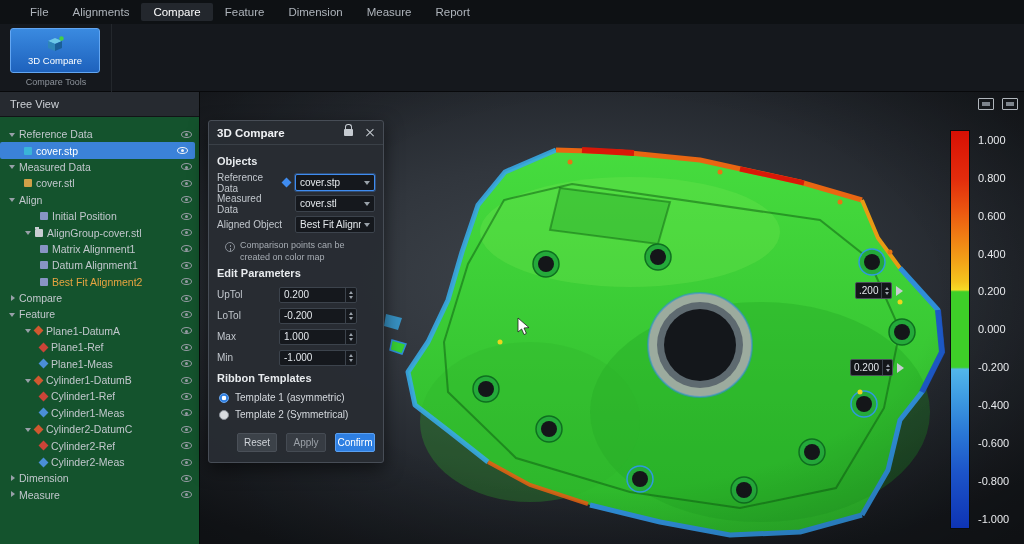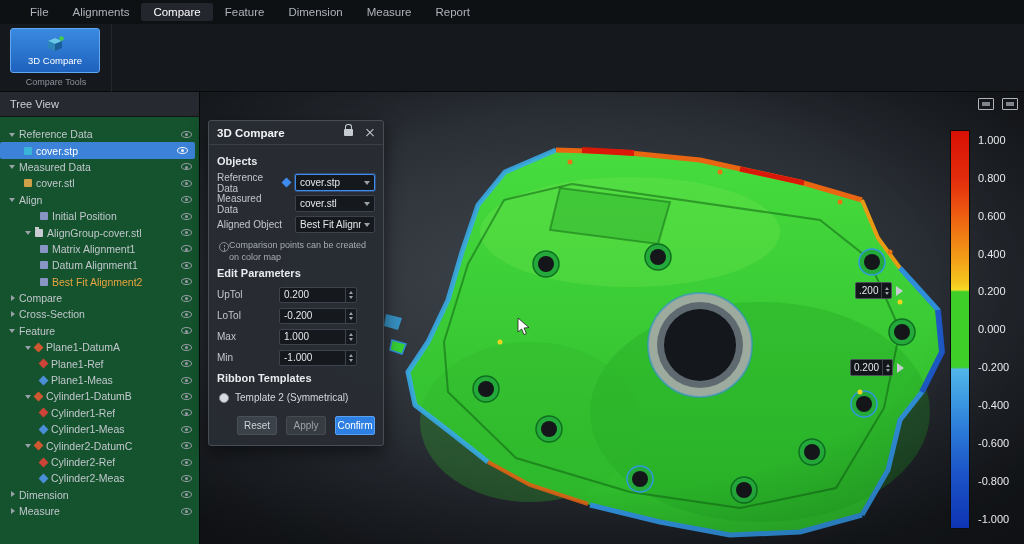--- a/index.html
+++ b/index.html
@@ -82,21 +82,21 @@
   .f-row { display:flex; align-items:center; height:21px; }
   .f-label { font-size:10px; color:#c2c7cd; width:66px; flex:none; }
   .diamond { width:7px; height:7px; background:#3f8cf0; transform:rotate(45deg); margin-right:5px; flex:none; }
   .diamond.hid { visibility:hidden; }
   .sel-box { flex:1; height:17px; background:#15181d; border:1px solid #3c434c; border-radius:2px;
              display:flex; align-items:center; padding:0 4px; font-size:10px; color:#e4e8ec; cursor:pointer; min-width:0; }
   .sel-box .val { flex:1; white-space:nowrap; overflow:hidden; }
   .sel-box.focus { border-color:#3f8cf0; box-shadow:0 0 0 1px rgba(63,140,240,.35); }
   .dd-arrow { border-left:3.5px solid transparent; border-right:3.5px solid transparent; border-top:4px solid #9aa2aa;
               flex:none; margin-left:3px; }
-  .info-row { display:flex; margin:5px 0 2px; padding-left:2px; }
+  .info-row { display:flex; gap:5px; margin:5px 6px 2px; padding-left:2px; }
   .info-icon { width:10px; height:10px; border:1px solid #878d95; border-radius:50%; flex:none; position:relative; margin-top:2px; }
   .info-icon::before { content:""; position:absolute; top:2px; left:3.8px; width:1.5px; height:1.5px; background:#878d95; }
   .info-icon::after { content:""; position:absolute; top:4.5px; left:3.8px; width:1.5px; height:3.2px; background:#878d95; }
   .info-text { font-size:9px; color:#a6acb3; line-height:1.3; }
   .p-row { display:flex; align-items:center; height:21px; }
   .p-label { font-size:10px; color:#c2c7cd; width:62px; flex:none; }
   .num-box { width:78px; height:16px; background:#15181d; border:1px solid #3c434c; display:flex; align-items:center; border-radius:2px; }
   .num-val { flex:1; font-size:10px; color:#e4e8ec; padding-left:4px; }
   .spin { width:11px; height:100%; border-left:1px solid #3c434c; display:flex; flex-direction:column;
           align-items:center; justify-content:center; gap:2.5px; cursor:pointer; }
@@ -210,25 +210,20 @@
           <span class="ticon i-align"></span>
           <span class="tlabel">Best Fit Alignment2</span>
           <span class="eye"></span>
         </div>
       <div class="trow lvl0">
           <span class="exp right"></span>
           <span class="tlabel">Compare</span>
           <span class="eye"></span>
         </div>
       <div class="trow lvl0">
-          <span class="exp right"></span>
-          <span class="tlabel">Cross-Section</span>
-          <span class="eye"></span>
-        </div>
-      <div class="trow lvl0">
           <span class="exp down"></span>
           <span class="tlabel">Feature</span>
           <span class="eye"></span>
         </div>
       <div class="trow lvl1">
           <span class="exp down"></span>
           <span class="ticon i-plane"></span>
           <span class="tlabel">Plane1-DatumA</span>
           <span class="eye"></span>
         </div>
@@ -455,20 +450,24 @@
           <div class="num-box">
             <span class="num-val">-1.000</span>
             <span class="spin">
                 <span class="sp-u"></span>
                 <span class="sp-d"></span>
               </span>
           </div>
         </div>
 
         <div class="sec-h">Ribbon Templates</div>
+        <div class="r-row">
+          <span class="radio sel"></span>
+          <span class="r-label">Template 1 (asymmetric)</span>
+        </div>
         <div class="r-row">
           <span class="radio"></span>
           <span class="r-label">Template 2 (Symmetrical)</span>
         </div>
 
         <div class="btn-row">
           <div class="btn grey">Reset</div>
           <div class="btn dim">Apply</div>
           <div class="btn blue">Confirm</div>
         </div>

